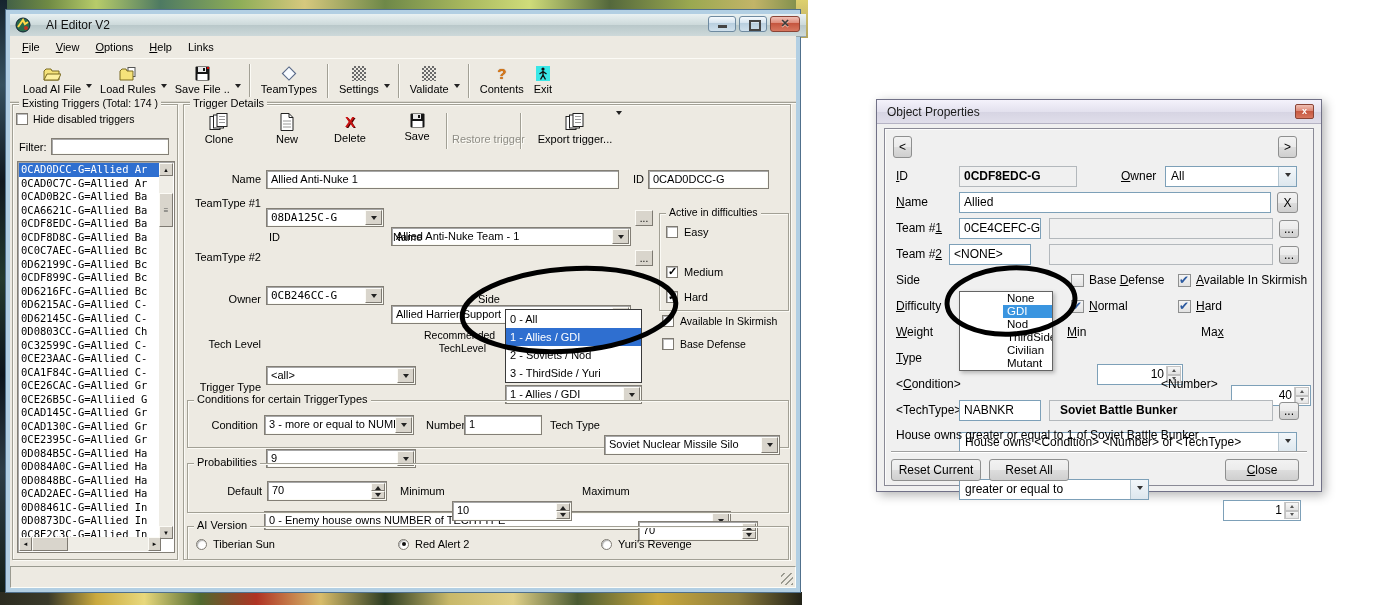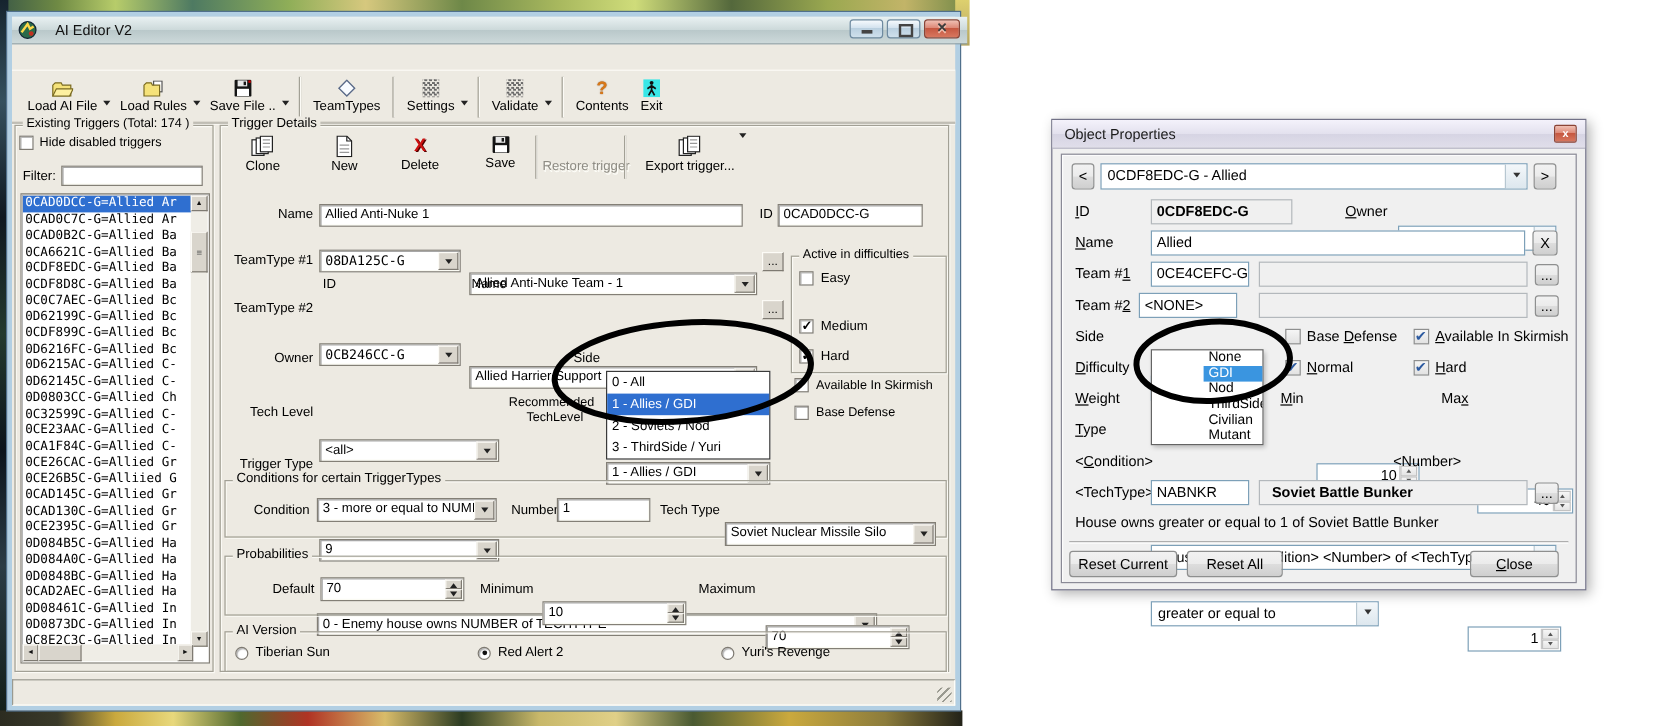--- a/index.html
+++ b/index.html
@@ -160,20 +160,27 @@
           </div>
         <div class="winbtn">
             <div class="g-max"></div>
           </div>
         <div class="winbtn close">
             <div class="g-x">✕</div>
           </div>
       </div>
     </div>
 
+    <div class="a menubar">
+      <span class="menu-item"><u>F</u>ile</span>
+      <span class="menu-item"><u>V</u>iew</span>
+      <span class="menu-item"><u>O</u>ptions</span>
+      <span class="menu-item"><u>H</u>elp</span>
+      <span class="menu-item">Links</span>
+    </div>
 
     <div class="a toolbar">
       <div class="tbtn">
         <svg width="18" height="14" viewBox="0 0 18 14">
           <path d="M1 13 L1 4 L3 2 L8 2 L9 4 L16 4 L16 13 Z" fill="#f5e27a" stroke="#7a6a20"></path>
           <path d="M1 13 L4 7 L18 7 L15 13 Z" fill="#fdf0a0" stroke="#7a6a20"></path>
         </svg>
         <span class="tlabel">Load AI File</span>
       </div>
       <div class="tarrow"></div>
@@ -347,21 +354,21 @@
         </svg>
         <span class="tlabel">Export trigger...</span>
       </div>
       <div class="a tarrow" style="left:432px;top:6px;margin:0"></div>
 
       <span class="a lbl rlbl" style="left:12px;top:68px;width:65px">Name</span>
       <div class="a fld" style="left:82px;top:65px;width:353px;height:19px">Allied Anti-Nuke 1</div>
       <span class="a lbl rlbl" style="left:440px;top:68px;width:20px">ID</span>
       <div class="a fld" style="left:464px;top:65px;width:121px;height:19px">0CAD0DCC-G</div>
 
-      <span class="a lbl rlbl" style="left:2px;top:106px;width:75px">TeamType #1</span>
+      <span class="a lbl rlbl" style="left:2px;top:92px;width:75px">TeamType #1</span>
       <div class="a fld combo mono" style="left:82px;top:103px;width:118px;height:19px">
         <span>08DA125C-G</span>
         <div class="cbtn">
             <div class="tri"></div>
           </div>
       </div>
       <div class="a fld combo" style="left:207px;top:103px;width:240px;height:19px">
         <span>Allied Anti-Nuke Team - 1</span>
         <div class="cbtn">
             <div class="tri"></div>
@@ -542,26 +549,20 @@
     <div class="dlg-title">
       <span class="dlg-title-text nw">Object Properties</span>
       <div class="dlg-close">
           <span>x</span>
         </div>
     </div>
 
     <div class="dlg-panel">
 
       <div class="a b7" style="left:8px;top:7px;width:19px;height:22px">&lt;</div>
-      <div class="a c7" style="left:32px;top:7px;width:356px;height:22px">
-        <span>0CDF8EDC-G - Allied</span>
-        <div class="arr7">
-            <div class="tri"></div>
-          </div>
-      </div>
       <div class="a b7" style="left:393px;top:7px;width:19px;height:22px">&gt;</div>
 
       <span class="a lbl7" style="left:11px;top:40px"><u>I</u>D</span>
       <div class="a f7 ro7" style="left:74px;top:37px;width:118px;height:21px">0CDF8EDC-G</div>
       <span class="a lbl7" style="left:236px;top:40px"><u>O</u>wner</span>
       <div class="a c7" style="left:280px;top:37px;width:132px;height:21px">
         <span>All</span>
         <div class="arr7">
             <div class="tri"></div>
           </div>

